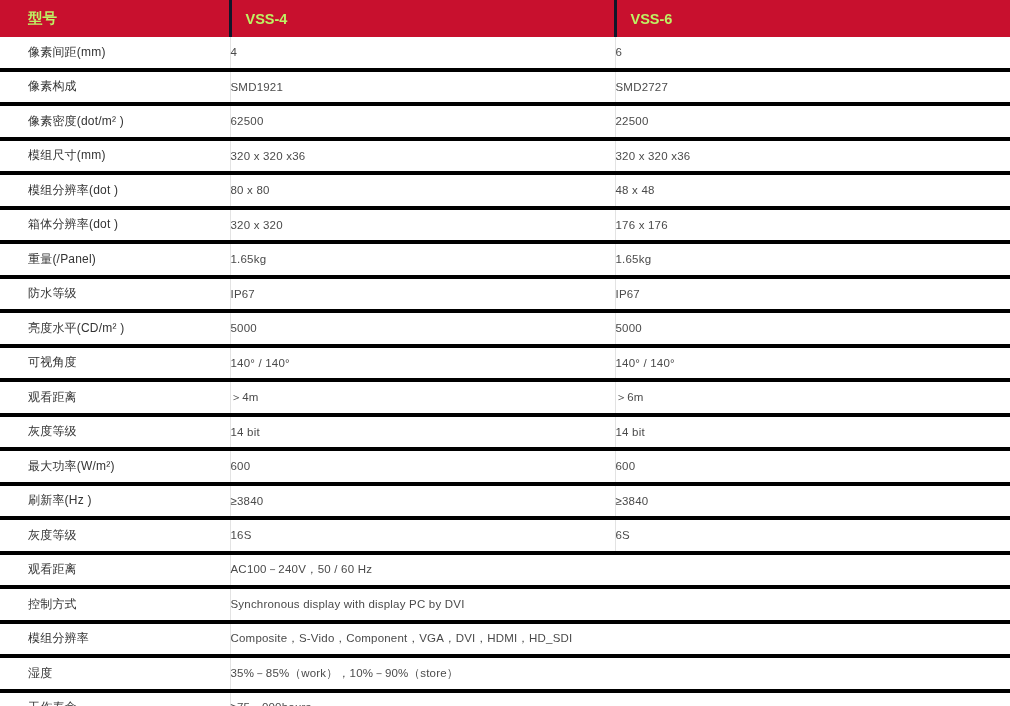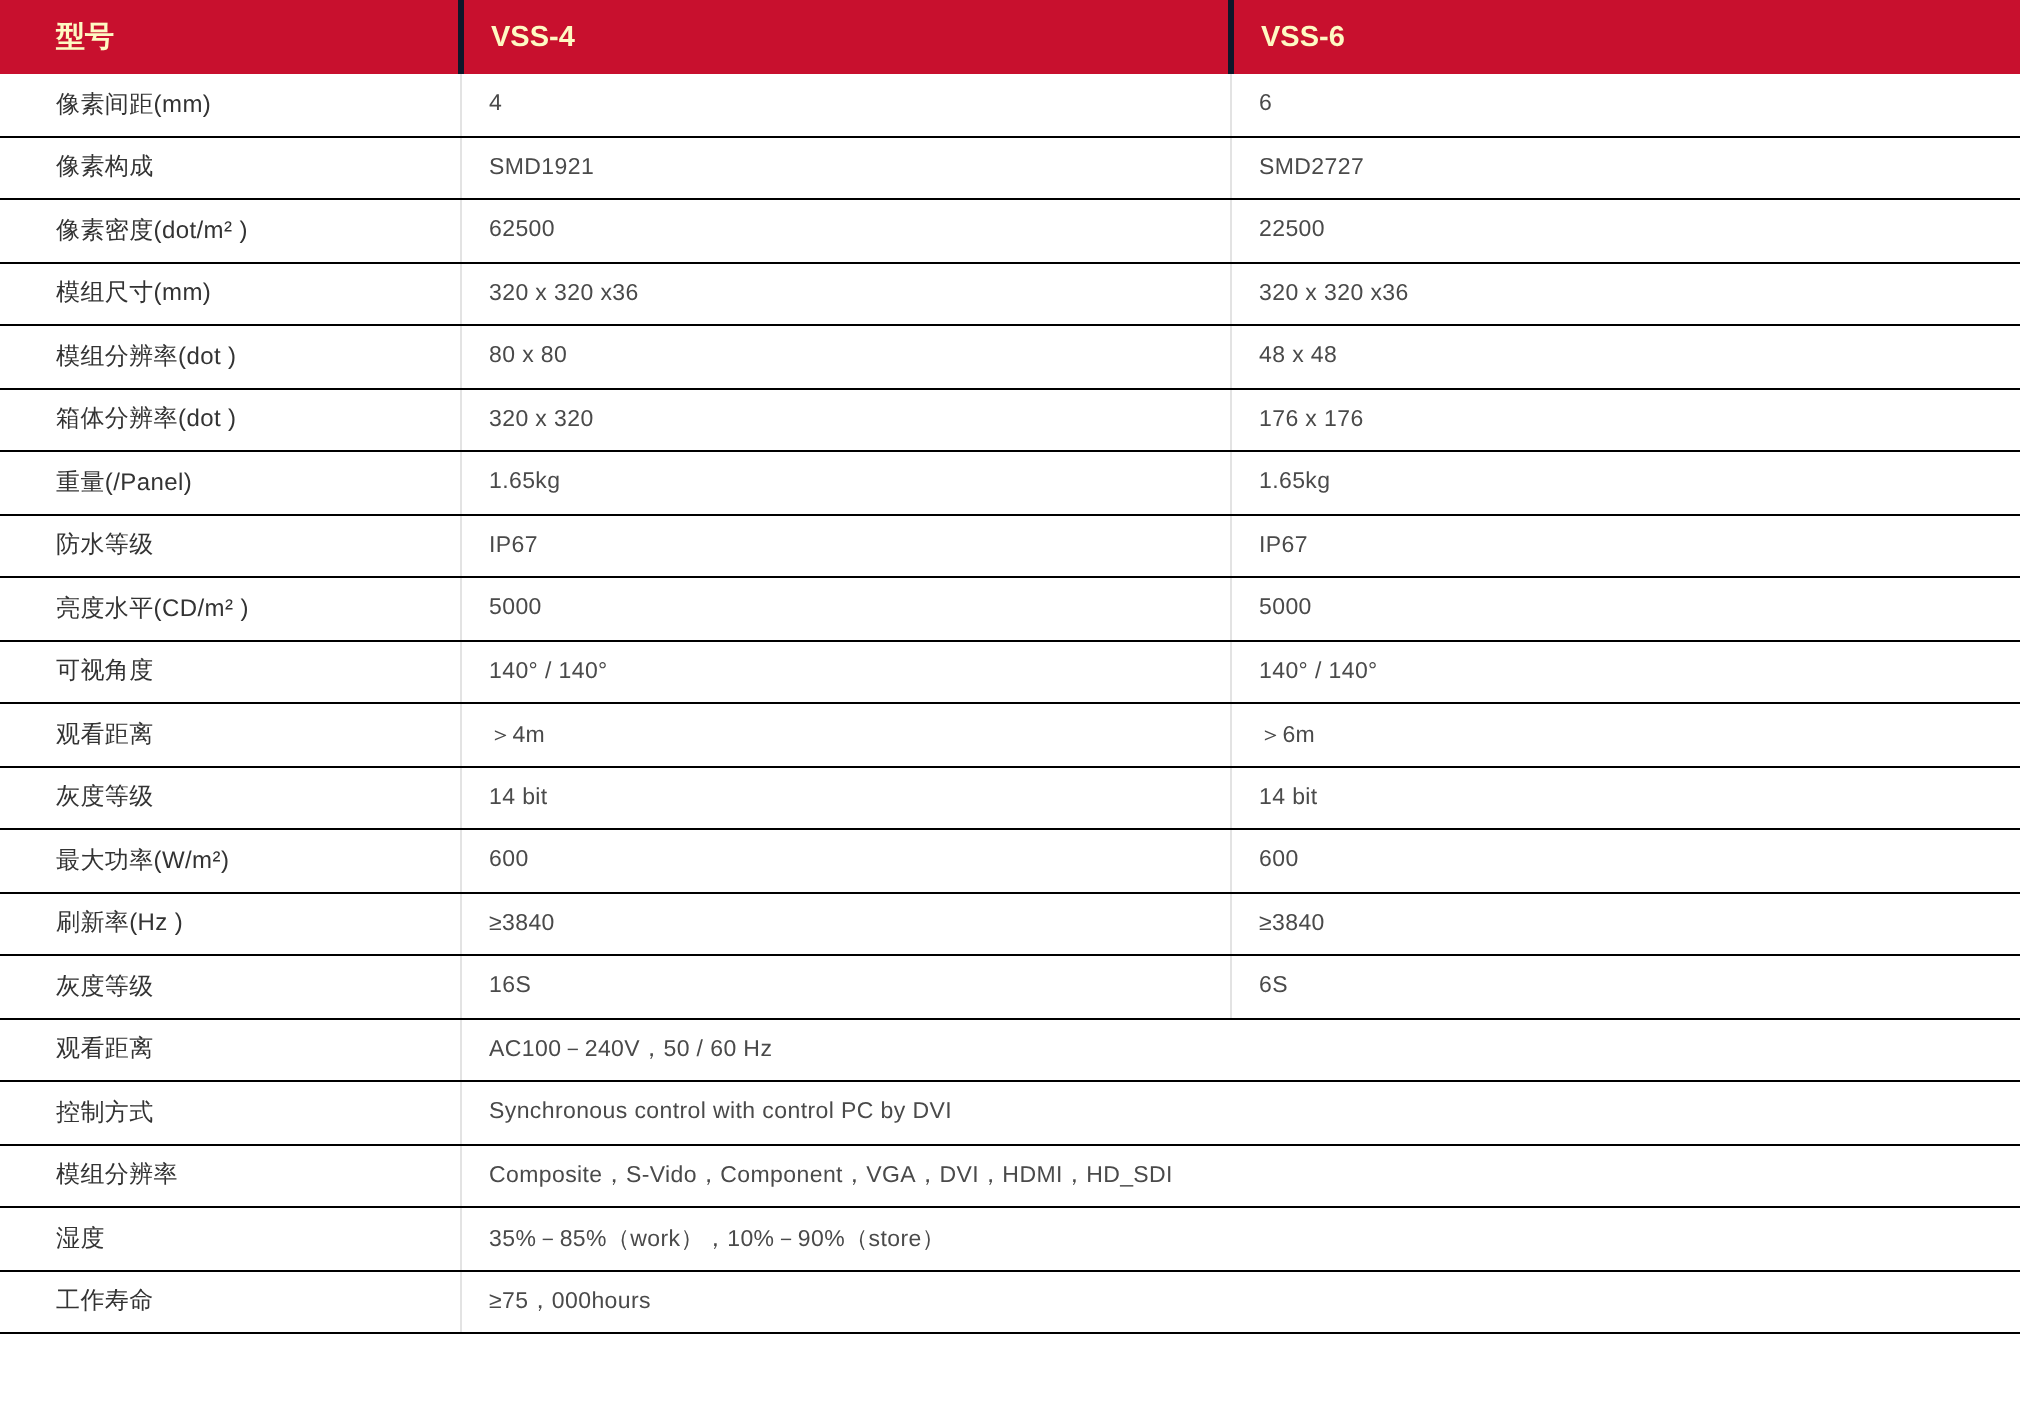--- a/index.html
+++ b/index.html
@@ -18,36 +18,36 @@
     width: 1010px;
     border-collapse: collapse;
     table-layout: fixed;
   }
   .spec-table col.c-label { width: 230px; }
   .spec-table col.c-v1 { width: 385px; }
   .spec-table col.c-v2 { width: 395px; }
 
   .spec-table thead th {
     background: #c8102e;
-    color: #fef9c3;
+    color: #bef264;
     font-size: 14.5px;
     font-weight: bold;
     text-align: left;
     padding: 9px 14px;
     height: 14px;
     vertical-align: middle;
     border: none;
   }
   .spec-table thead th.th-label { padding-left: 28px; }
   .spec-table thead th.th-v1,
   .spec-table thead th.th-v2 { border-left: 3px solid #0f172a; }
 
   .spec-table tbody td {
-    border-bottom: 1px solid #000000;
-    padding: 0 14px;
+    border-bottom: 4px solid #000000;
+    padding: 0 0;
     height: 30.5px;
     font-size: 11.5px;
     color: #3a3a3a;
     vertical-align: middle;
     letter-spacing: 0.2px;
   }
   .spec-table tbody td.label {
     padding-left: 28px;
     color: #333333;
     font-size: 12px;
@@ -152,21 +152,21 @@
         <td class="label">灰度等级</td>
         <td class="value">16S</td>
         <td class="value v2">6S</td>
       </tr>
       <tr>
         <td class="label">观看距离</td>
         <td class="value" colspan="2">AC100－240V，50 / 60 Hz</td>
       </tr>
       <tr>
         <td class="label">控制方式</td>
-        <td class="value" colspan="2">Synchronous control with control PC by DVI</td>
+        <td class="value" colspan="2">Synchronous display with display PC by DVI</td>
       </tr>
       <tr>
         <td class="label">模组分辨率</td>
         <td class="value" colspan="2">Composite，S-Vido，Component，VGA，DVI，HDMI，HD_SDI</td>
       </tr>
       <tr>
         <td class="label">湿度</td>
         <td class="value" colspan="2">35%－85%（work），10%－90%（store）</td>
       </tr>
       <tr>

